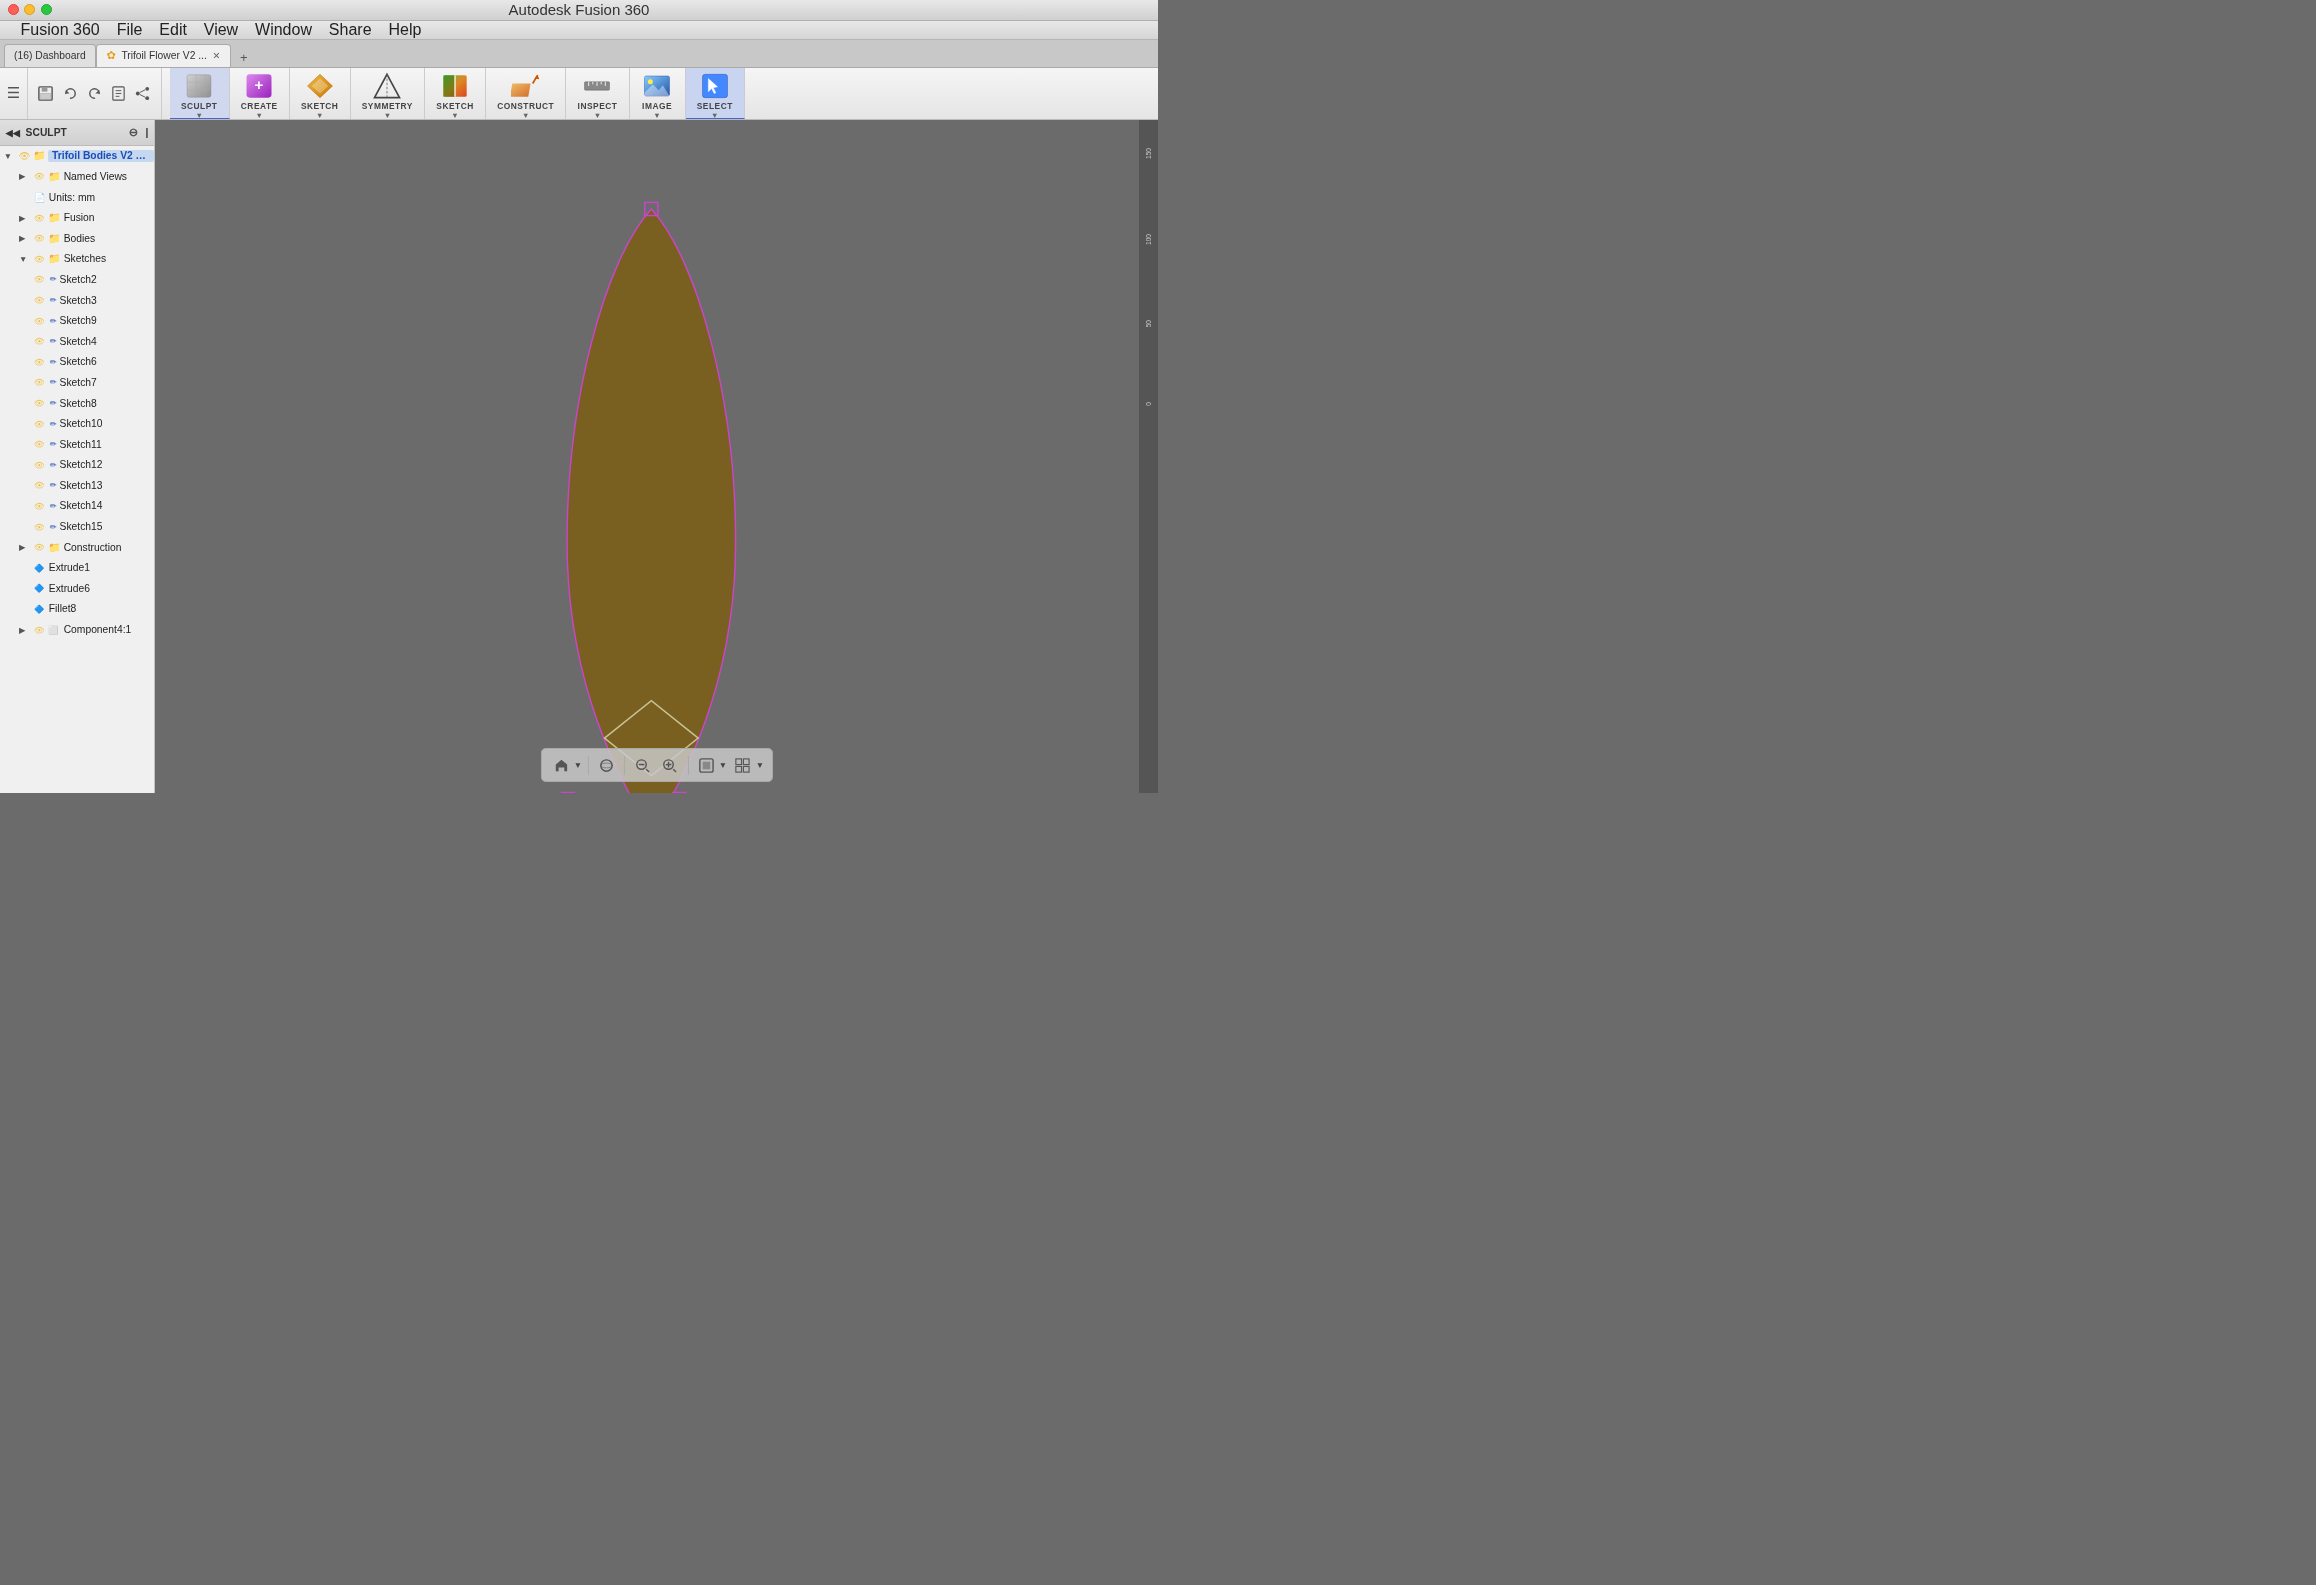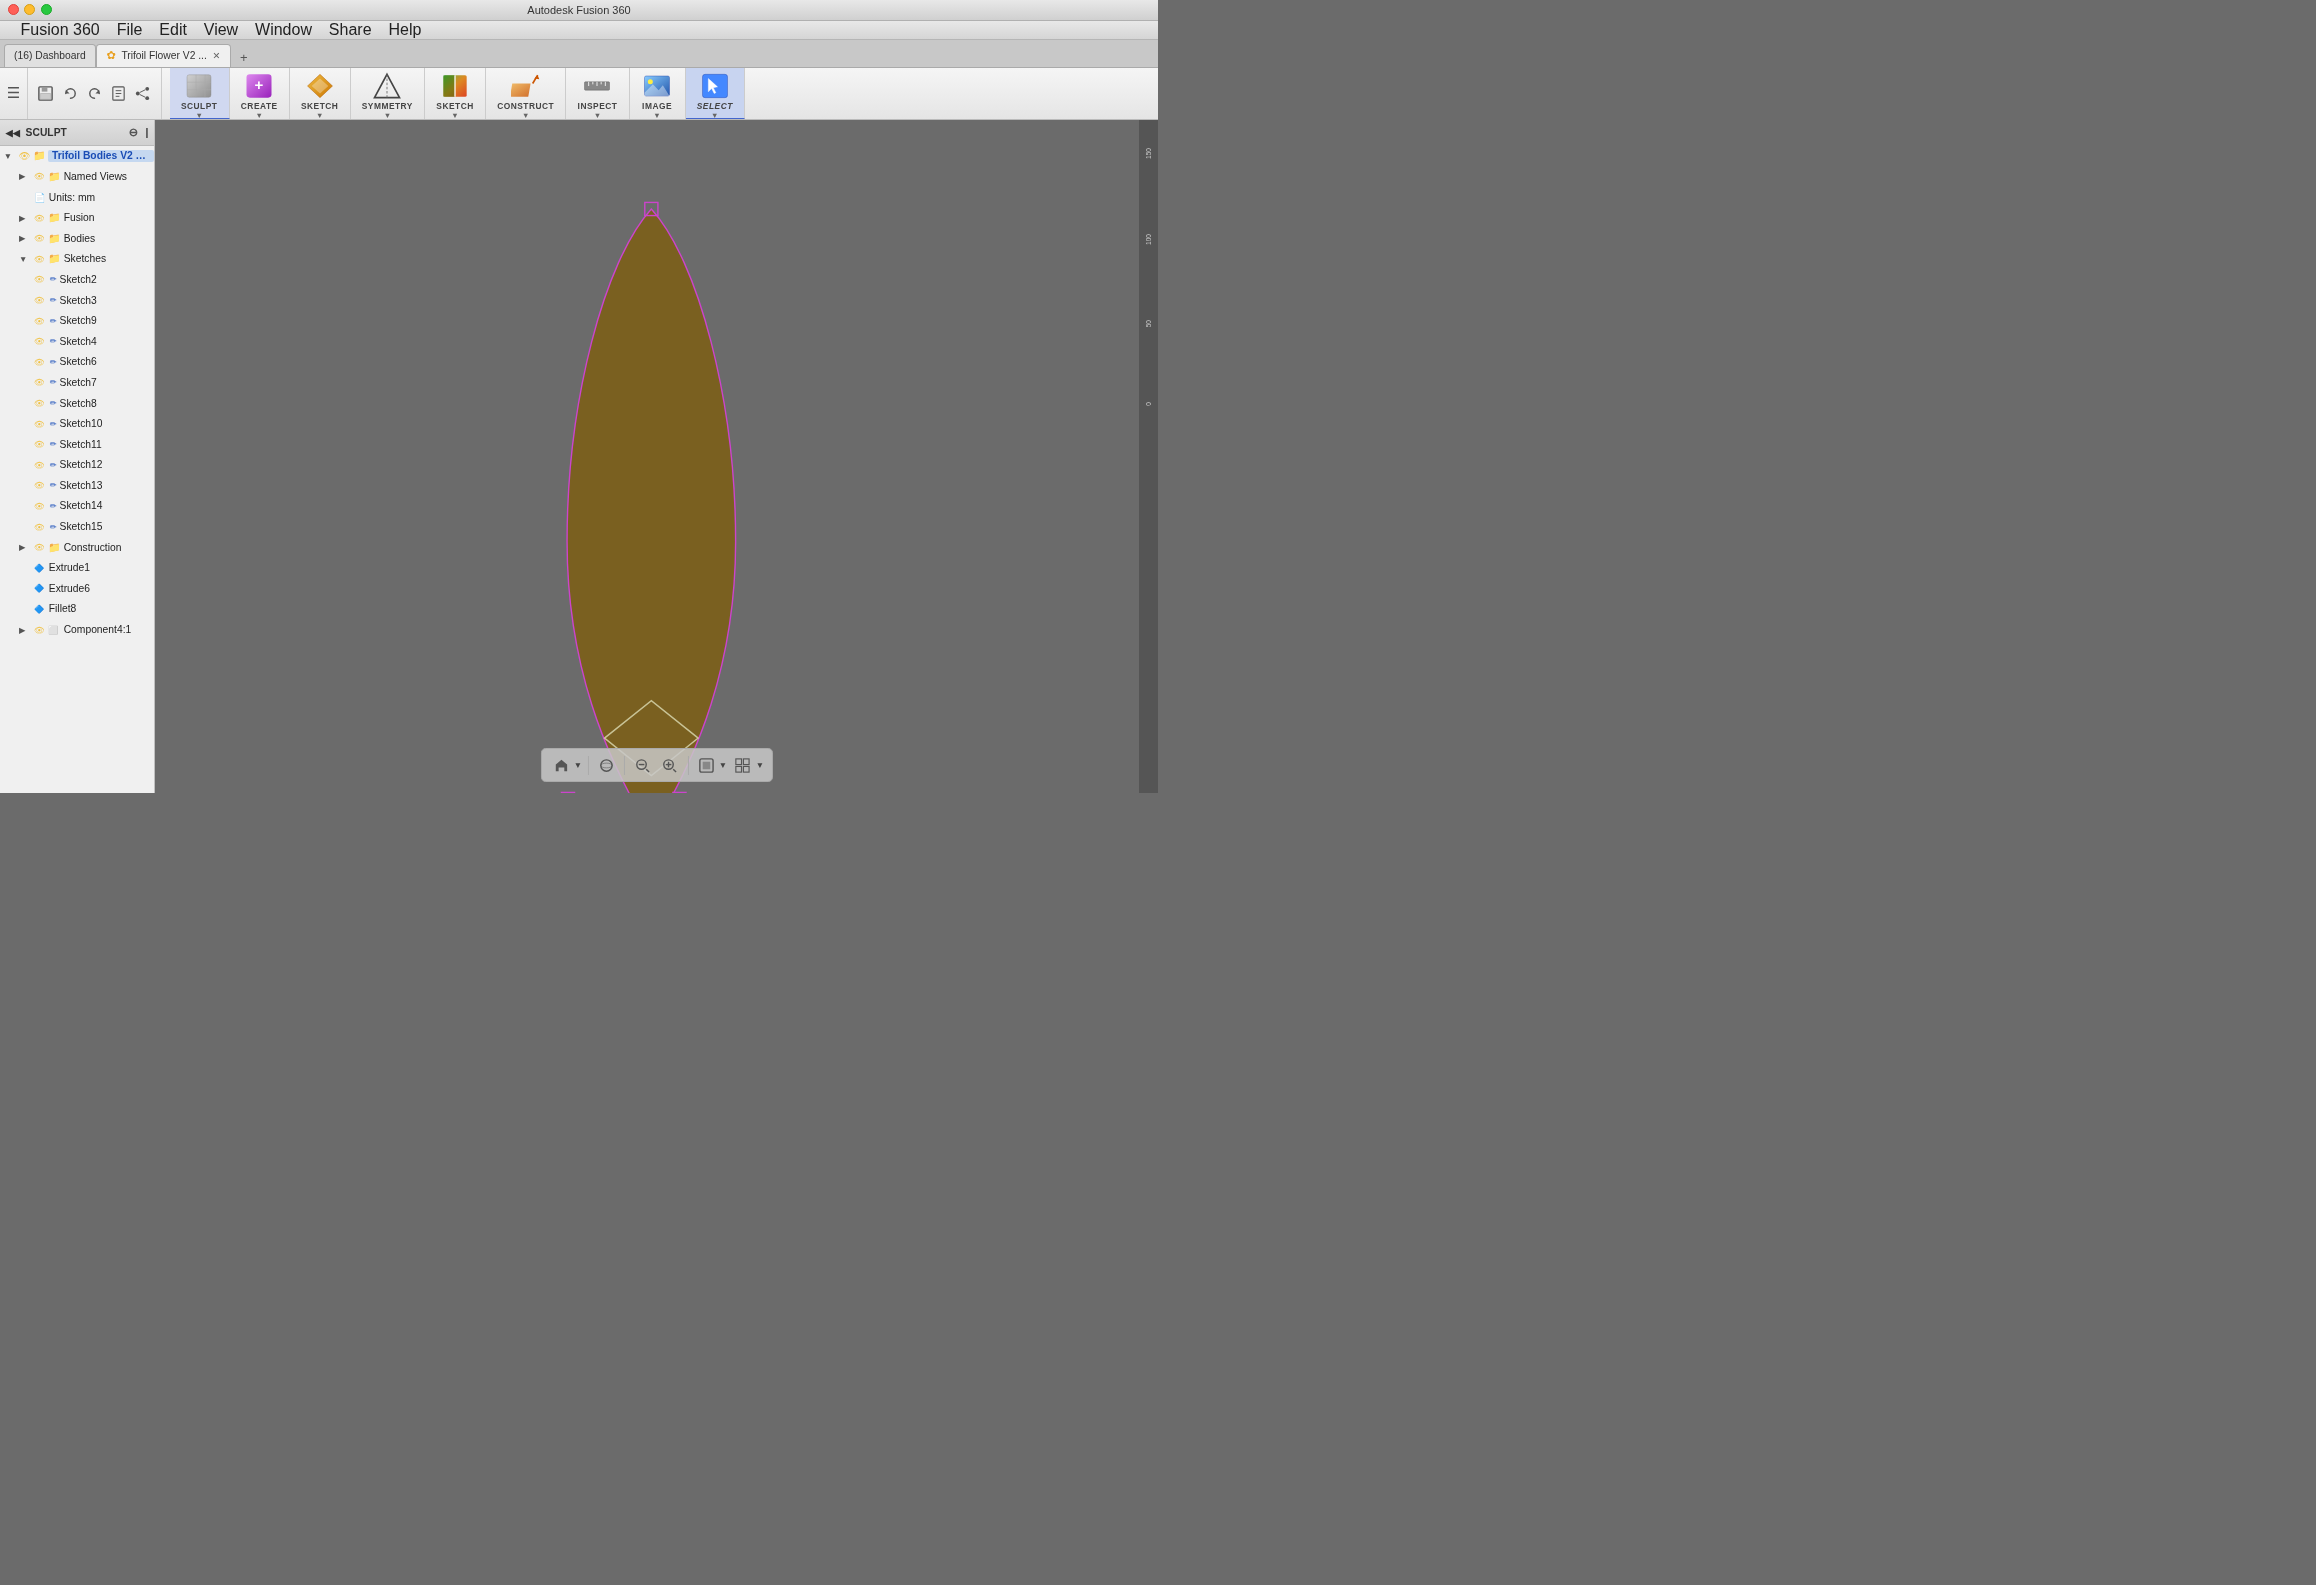--- a/index.html
+++ b/index.html
@@ -18,21 +18,21 @@
       width: 100%;
       height: 20.6px;
       background: linear-gradient(to bottom, #e8e8e8, #d0d0d0);
       display: flex;
       align-items: center;
       justify-content: center;
       position: relative;
       border-bottom: 0.9px solid #b0b0b0;
     }
     .title-bar-title {
-      font-size: 11px;
+      font-size: 15px;
       font-weight: 500;
       color: #333;
     }
     .traffic-lights {
       position: absolute;
       left: 7.5px;
       display: flex;
       gap: 5.6px;
       align-items: center;
     }
@@ -544,21 +544,21 @@
           </defs>
           <rect x="3" y="5" width="30" height="24" rx="2" fill="url(#image-grad)" stroke="#2244aa" stroke-width="0.5"></rect>
           <circle cx="10" cy="12" r="3" fill="#ffee44"></circle>
           <polygon points="3,25 13,15 20,22 25,16 33,29 3,29" fill="rgba(255,255,255,0.4)"></polygon>
         </svg>
       </div>
       <span class="toolbar-section-label">IMAGE</span>
       <span class="toolbar-section-arrow">▼</span>
     </div>
 
-    <div class="toolbar-section" style="background:#c8d4f0; border-bottom: 1.9px solid #4466cc; font-style: italic;">
+    <div class="toolbar-section" style="background:#c8d4f0; border-bottom: 1.9px solid #4466cc;">
       <div class="toolbar-section-icon">
         <svg width="34" height="32" viewBox="0 0 36 34">
           <rect x="3" y="3" width="30" height="28" rx="3" fill="#4488ff" stroke="#2244aa" stroke-width="0.5"></rect>
 
           <polygon points="10,8 10,24 14,20 17,26 19,25 16,19 21,18" fill="white" stroke="white" stroke-width="0.5"></polygon>
         </svg>
       </div>
       <span class="toolbar-section-label">SELECT</span>
       <span class="toolbar-section-arrow">▼</span>
     </div>

